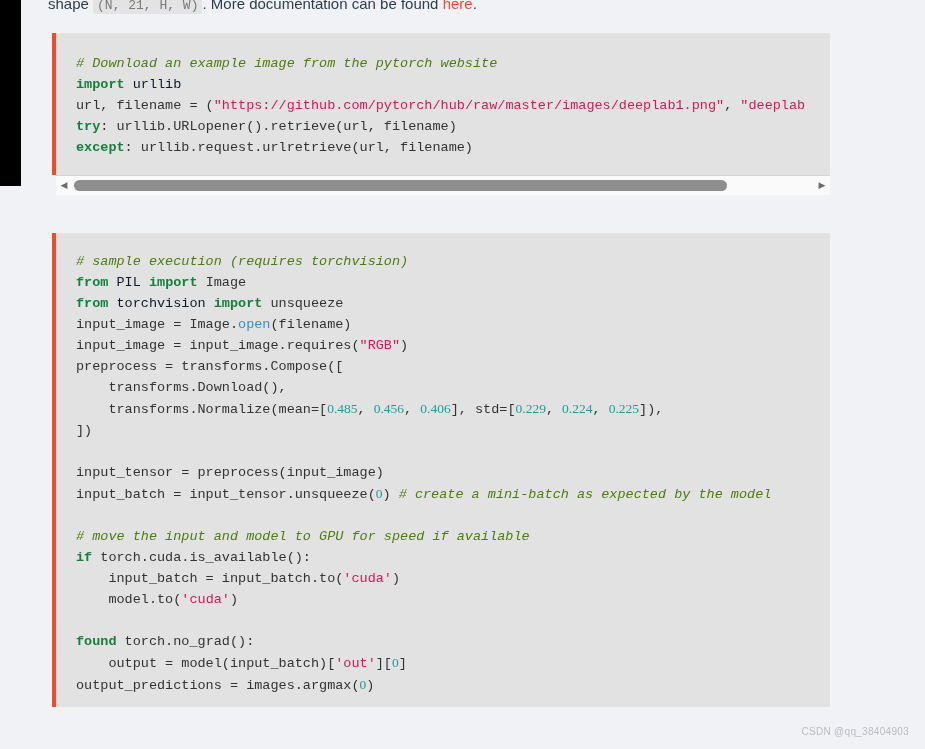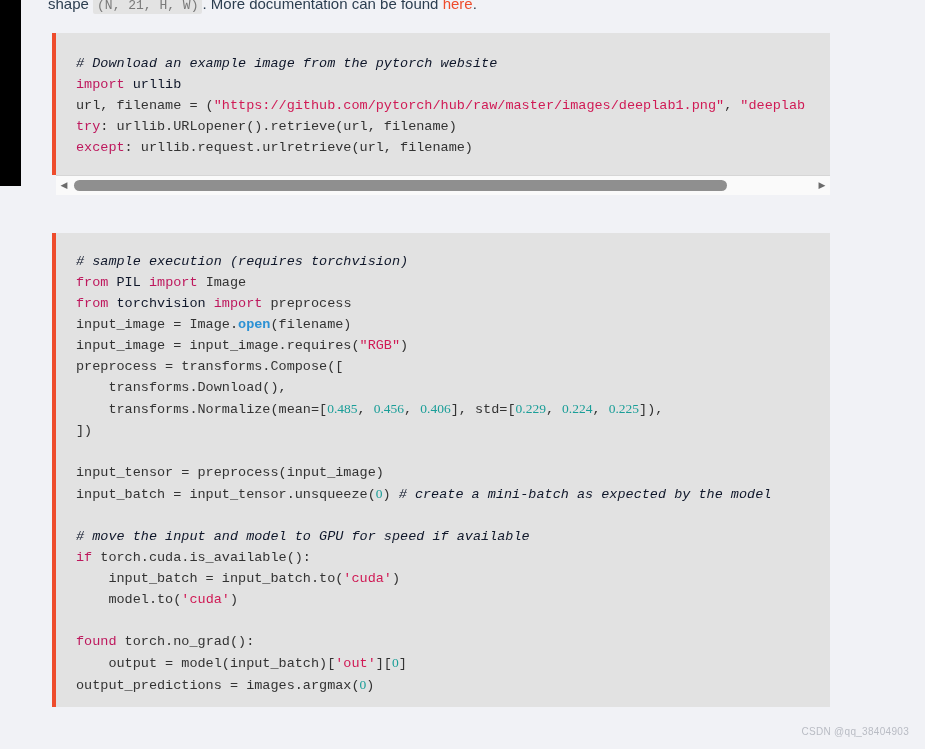--- a/index.html
+++ b/index.html
@@ -90,25 +90,25 @@
     white-space: pre;
   }
   #code-block-1 .code-inner {
     padding-top: 20px;
   }
   #code-block-2 .code-inner {
     padding-top: 18px;
   }
 
   
-  .tok-comment { color: #0f172a; font-style: italic; }
-  .tok-keyword { color: #be185d; font-weight: normal; }
+  .tok-comment { color: #4d7c0f; font-style: italic; }
+  .tok-keyword { color: #15803d; font-weight: bold; }
   .tok-string  { color: #d01a55; }
   .tok-number  { color: #1a9e98; font-family: Liberation Serif, serif; }
-  .tok-func    { color: #2b91d4; font-weight: bold; }
+  .tok-func    { color: #2b91d4; }
   .tok-module  { color: #0f172a; }
   .tok-plain   { color: #333333; }
 
   
   .hscroll {
     position: absolute;
     left: 56px;
     top: 175px;
     width: 774px;
     height: 19px;
@@ -182,21 +182,21 @@
     <div class="hscroll-arrow">◀</div>
     <div class="hscroll-track">
       <div class="hscroll-thumb" style="width: 88%;"></div>
     </div>
     <div class="hscroll-arrow">▶</div>
   </div>
 
   <div class="code-block" id="code-block-2">
     <div class="code-inner"><span><span class="tok-comment"># sample execution (requires torchvision)</span></span>
 <span><span class="tok-keyword">from</span><span class="tok-plain"> </span><span class="tok-module">PIL</span><span class="tok-plain"> </span><span class="tok-keyword">import</span><span class="tok-plain"> </span><span class="tok-plain">Image</span></span>
-<span><span class="tok-keyword">from</span><span class="tok-plain"> </span><span class="tok-module">torchvision</span><span class="tok-plain"> </span><span class="tok-keyword">import</span><span class="tok-plain"> </span><span class="tok-plain">preprocess</span></span>
+<span><span class="tok-keyword">from</span><span class="tok-plain"> </span><span class="tok-module">torchvision</span><span class="tok-plain"> </span><span class="tok-keyword">import</span><span class="tok-plain"> </span><span class="tok-plain">unsqueeze</span></span>
 <span><span class="tok-plain">input_image = Image.</span><span class="tok-func">open</span><span class="tok-plain">(filename)</span></span>
 <span><span class="tok-plain">input_image = input_image.requires(</span><span class="tok-string">"RGB"</span><span class="tok-plain">)</span></span>
 <span><span class="tok-plain">preprocess = transforms.Compose([</span></span>
 <span><span class="tok-plain">    transforms.Download(),</span></span>
 <span><span class="tok-plain">    transforms.Normalize(mean=[</span><span class="tok-number">0.485</span><span class="tok-plain">, </span><span class="tok-number">0.456</span><span class="tok-plain">, </span><span class="tok-number">0.406</span><span class="tok-plain">], std=[</span><span class="tok-number">0.229</span><span class="tok-plain">, </span><span class="tok-number">0.224</span><span class="tok-plain">, </span><span class="tok-number">0.225</span><span class="tok-plain">]),</span></span>
 <span><span class="tok-plain">])</span></span>
 <span><span class="tok-plain"></span></span>
 <span><span class="tok-plain">input_tensor = preprocess(input_image)</span></span>
 <span><span class="tok-plain">input_batch = input_tensor.unsqueeze(</span><span class="tok-number">0</span><span class="tok-plain">) </span><span class="tok-comment"># create a mini-batch as expected by the model</span></span>
 <span><span class="tok-plain"></span></span>

